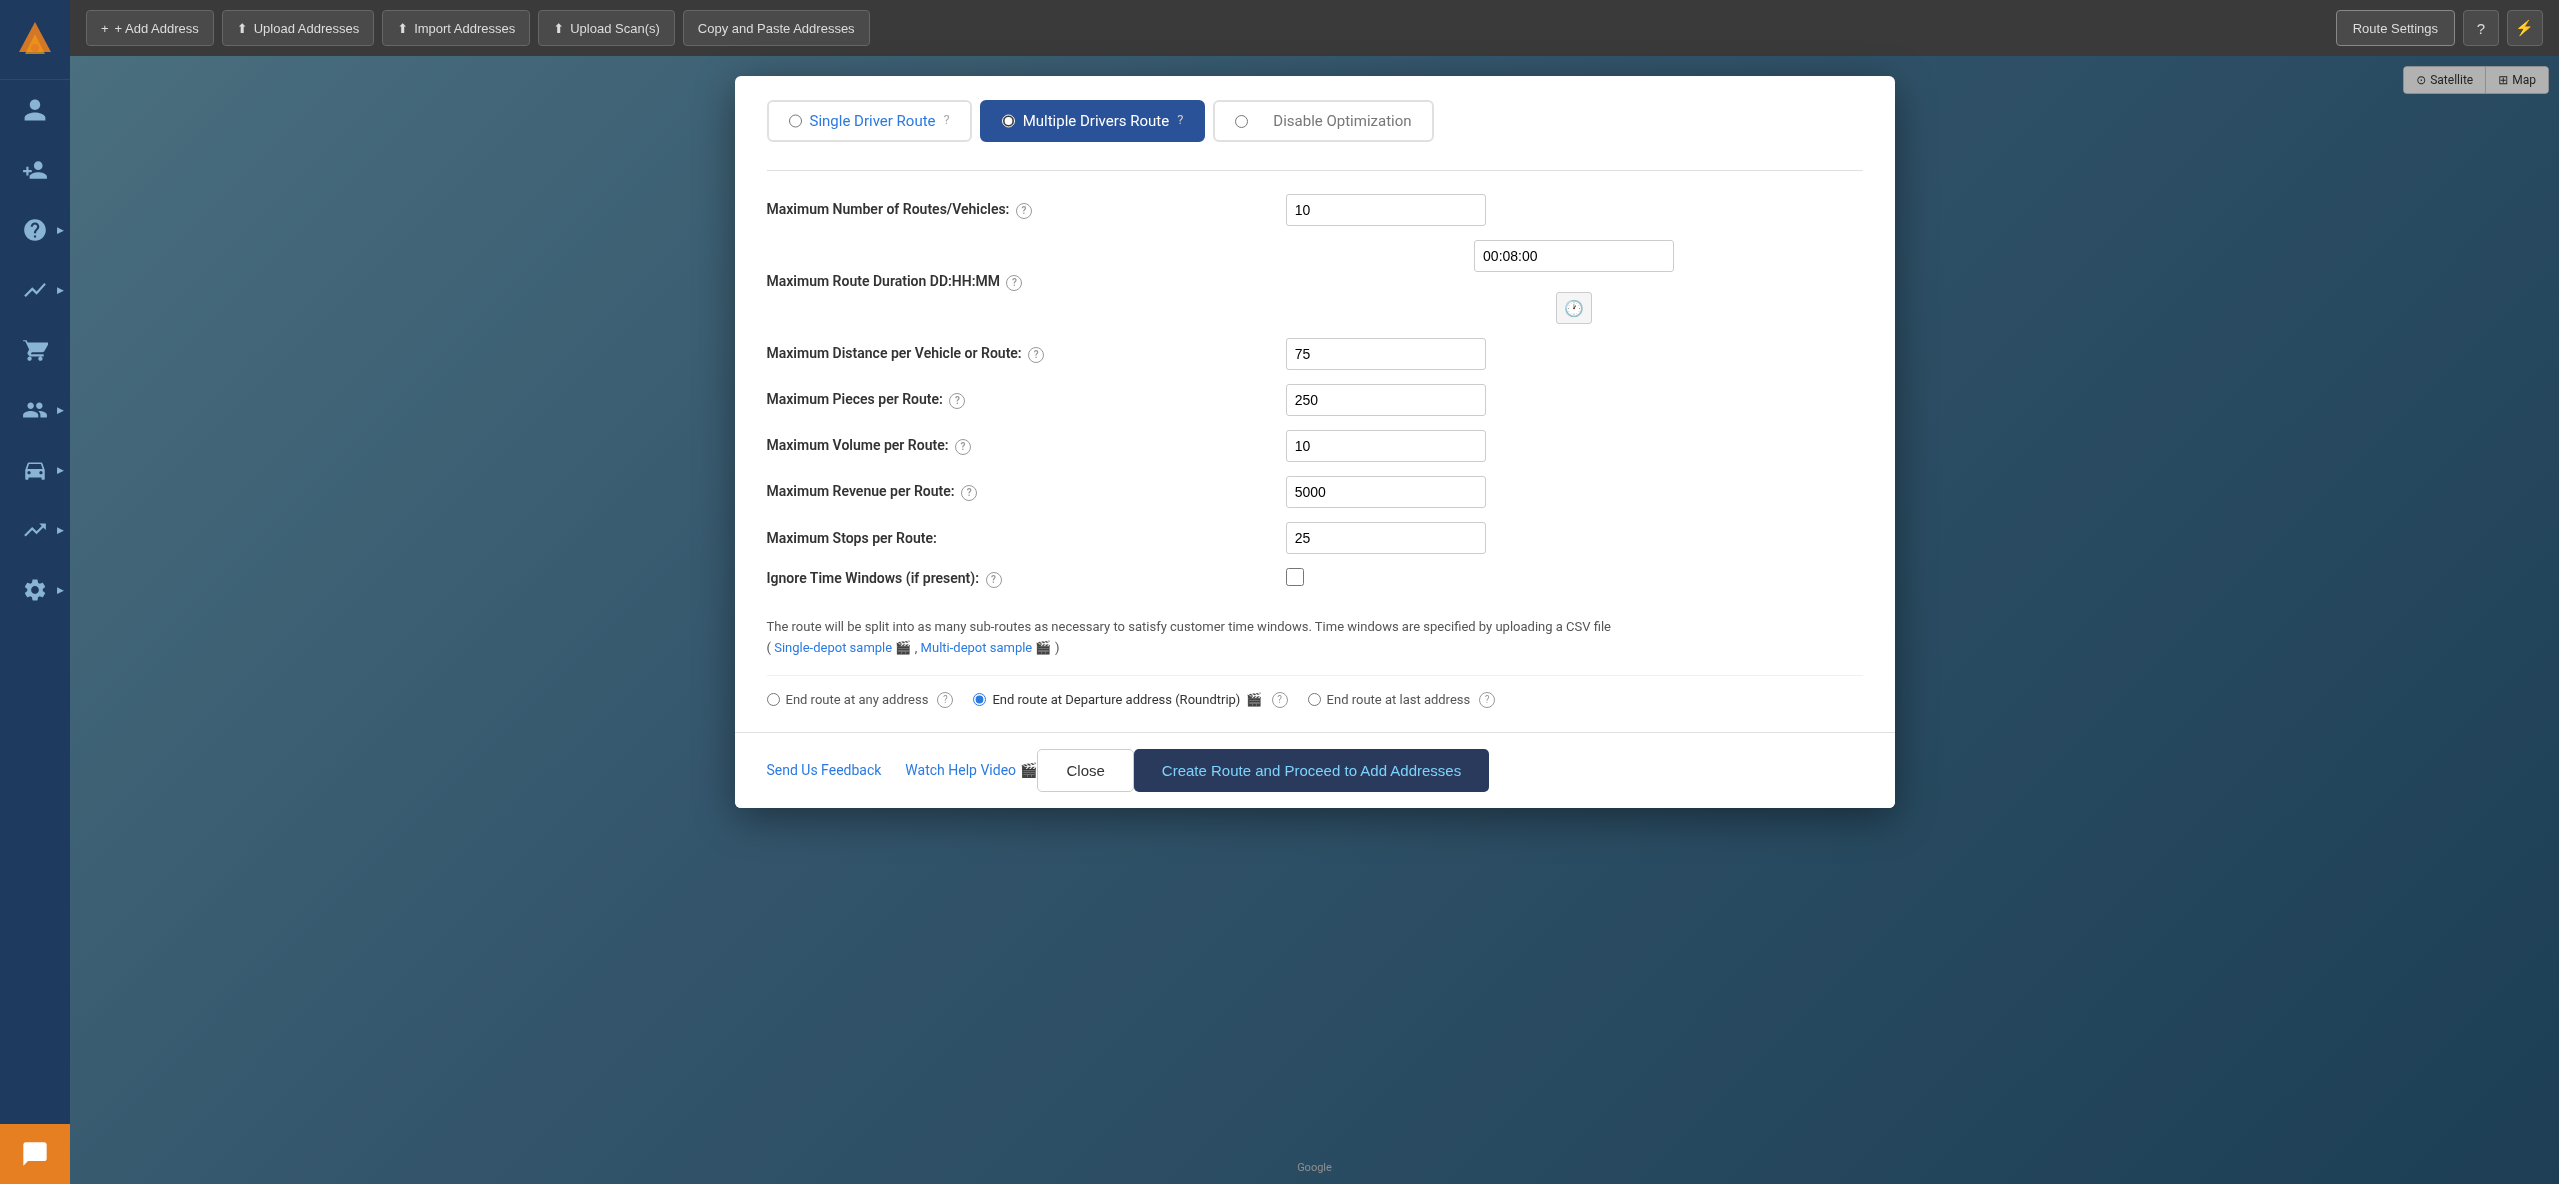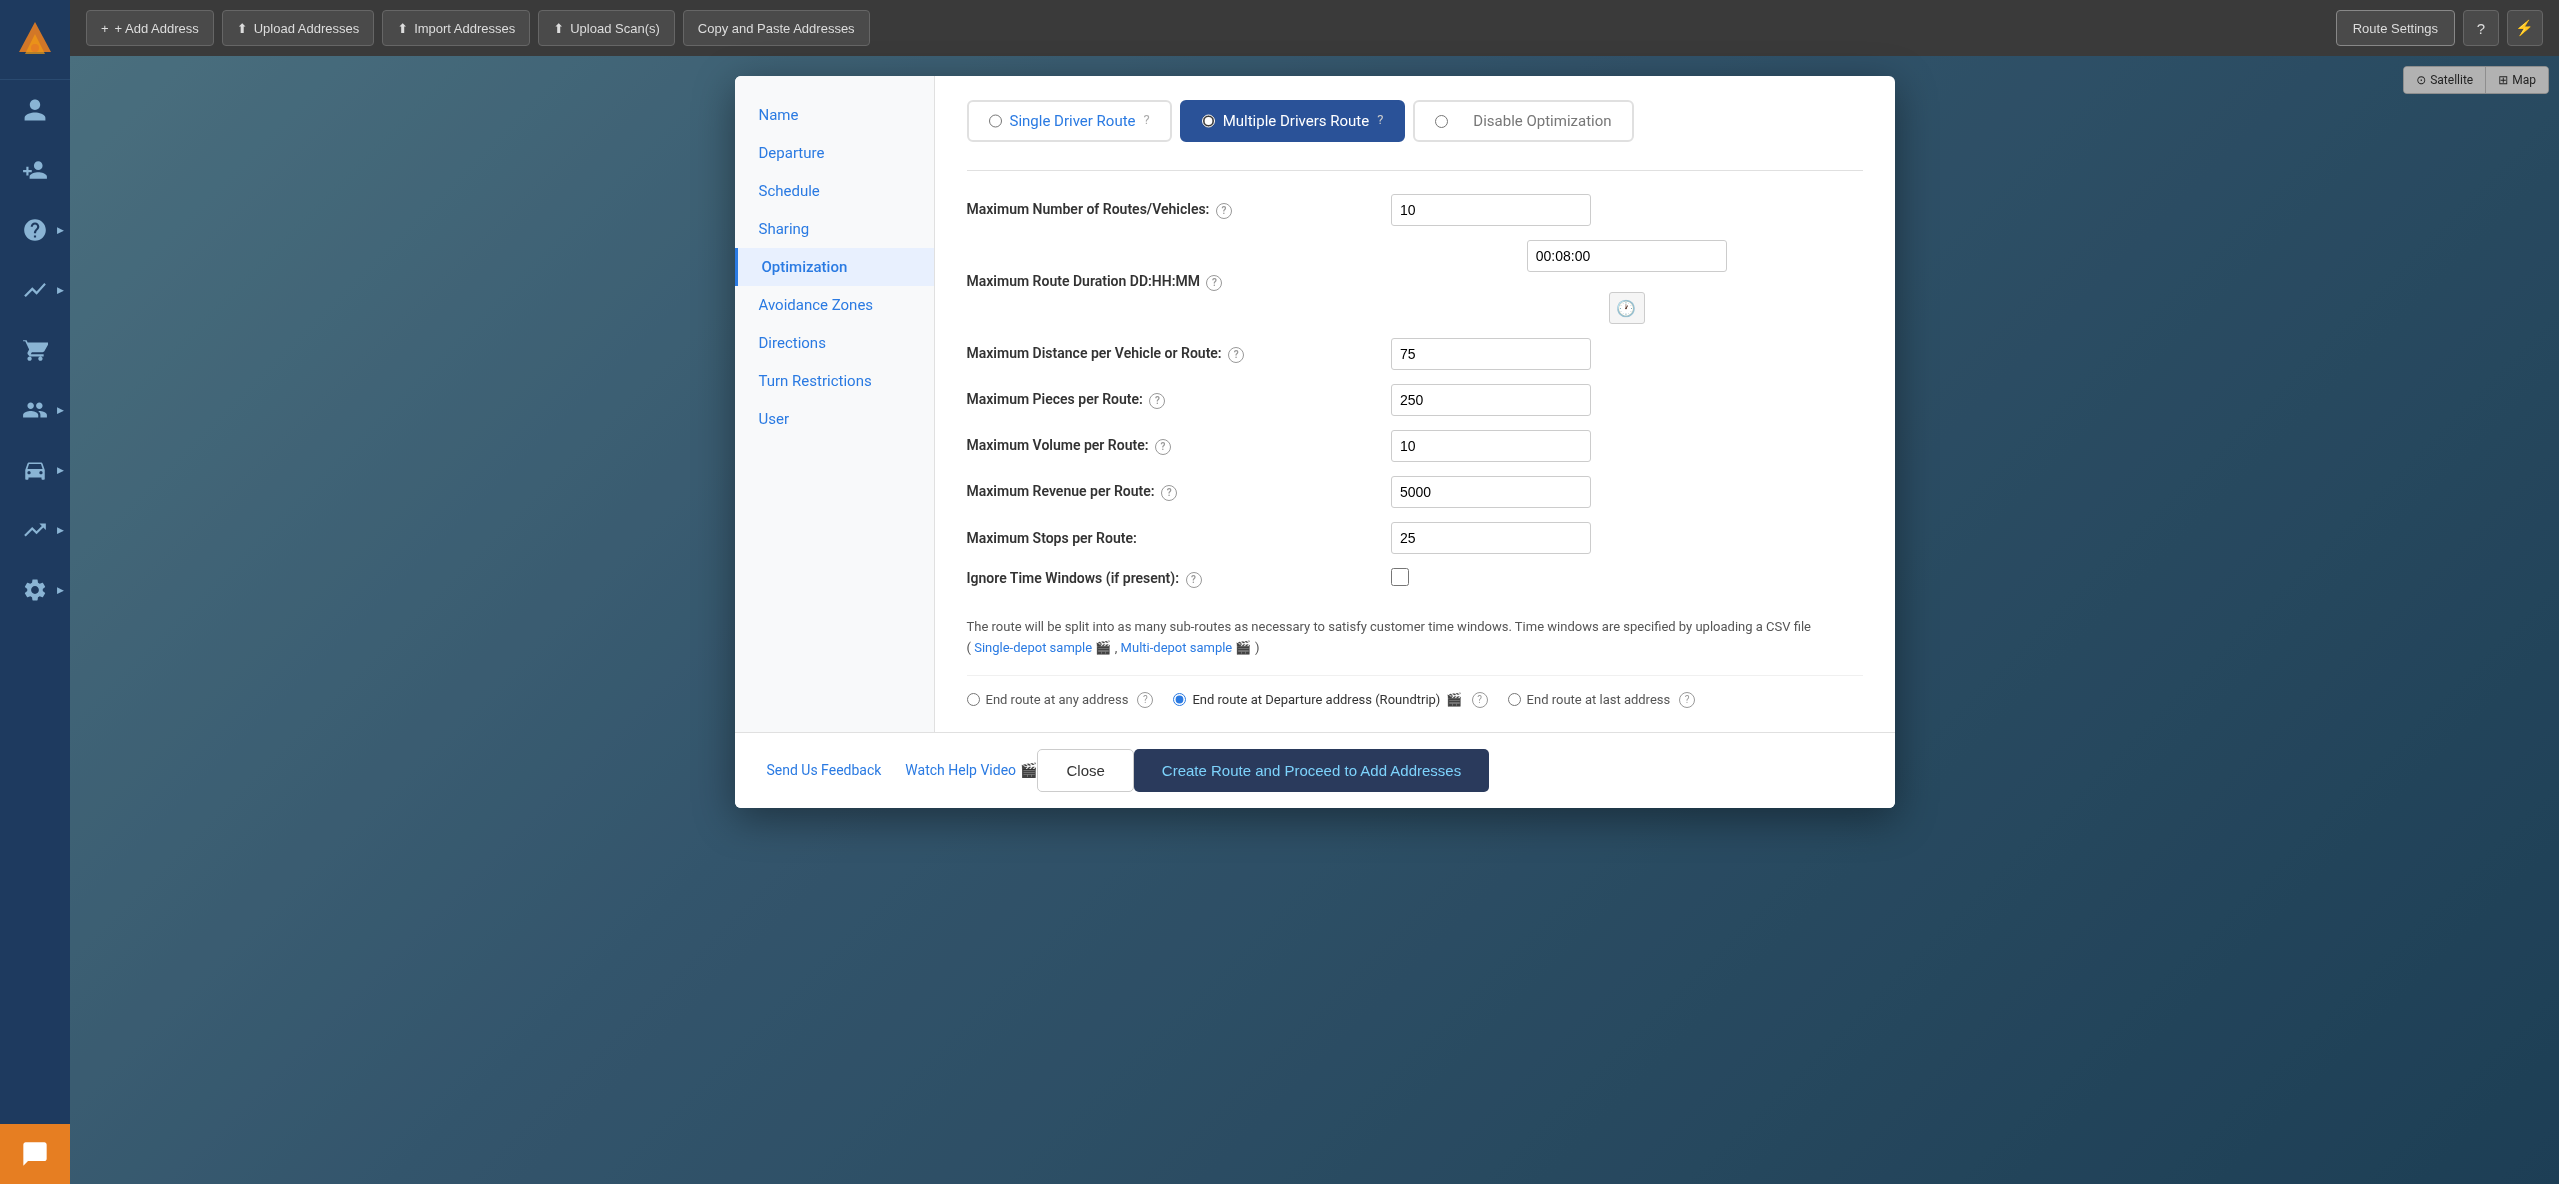--- a/index.html
+++ b/index.html
@@ -551,37 +551,29 @@
   <div class="map-satellite-btn">
     <div class="map-view-btn">
       <span>⊙</span>
       <span>Satellite</span>
     </div>
     <div class="map-view-btn">
       <span>⊞</span>
       <span>Map</span>
     </div>
   </div>
+  <div class="google-watermark">
+    <span class="google-text">Google</span>
+  </div>
 </div>
 
 <div class="modal-overlay">
   <div class="modal">
     <div class="modal-body">
 
-      <div class="modal-nav">
-        <a class="modal-nav-item">Name</a>
-        <a class="modal-nav-item">Departure</a>
-        <a class="modal-nav-item">Schedule</a>
-        <a class="modal-nav-item">Sharing</a>
-        <a class="modal-nav-item active">Optimization</a>
-        <a class="modal-nav-item">Avoidance Zones</a>
-        <a class="modal-nav-item">Directions</a>
-        <a class="modal-nav-item">Turn Restrictions</a>
-        <a class="modal-nav-item">User</a>
-      </div>
 
       <div class="modal-content">
 
         <div class="route-type-selector">
           <label class="route-radio-btn">
             <input type="radio" name="route-type" style="">
             <span>Single Driver Route</span>
             <span class="info-icon">?</span>
           </label>
           <label class="route-radio-btn selected">

